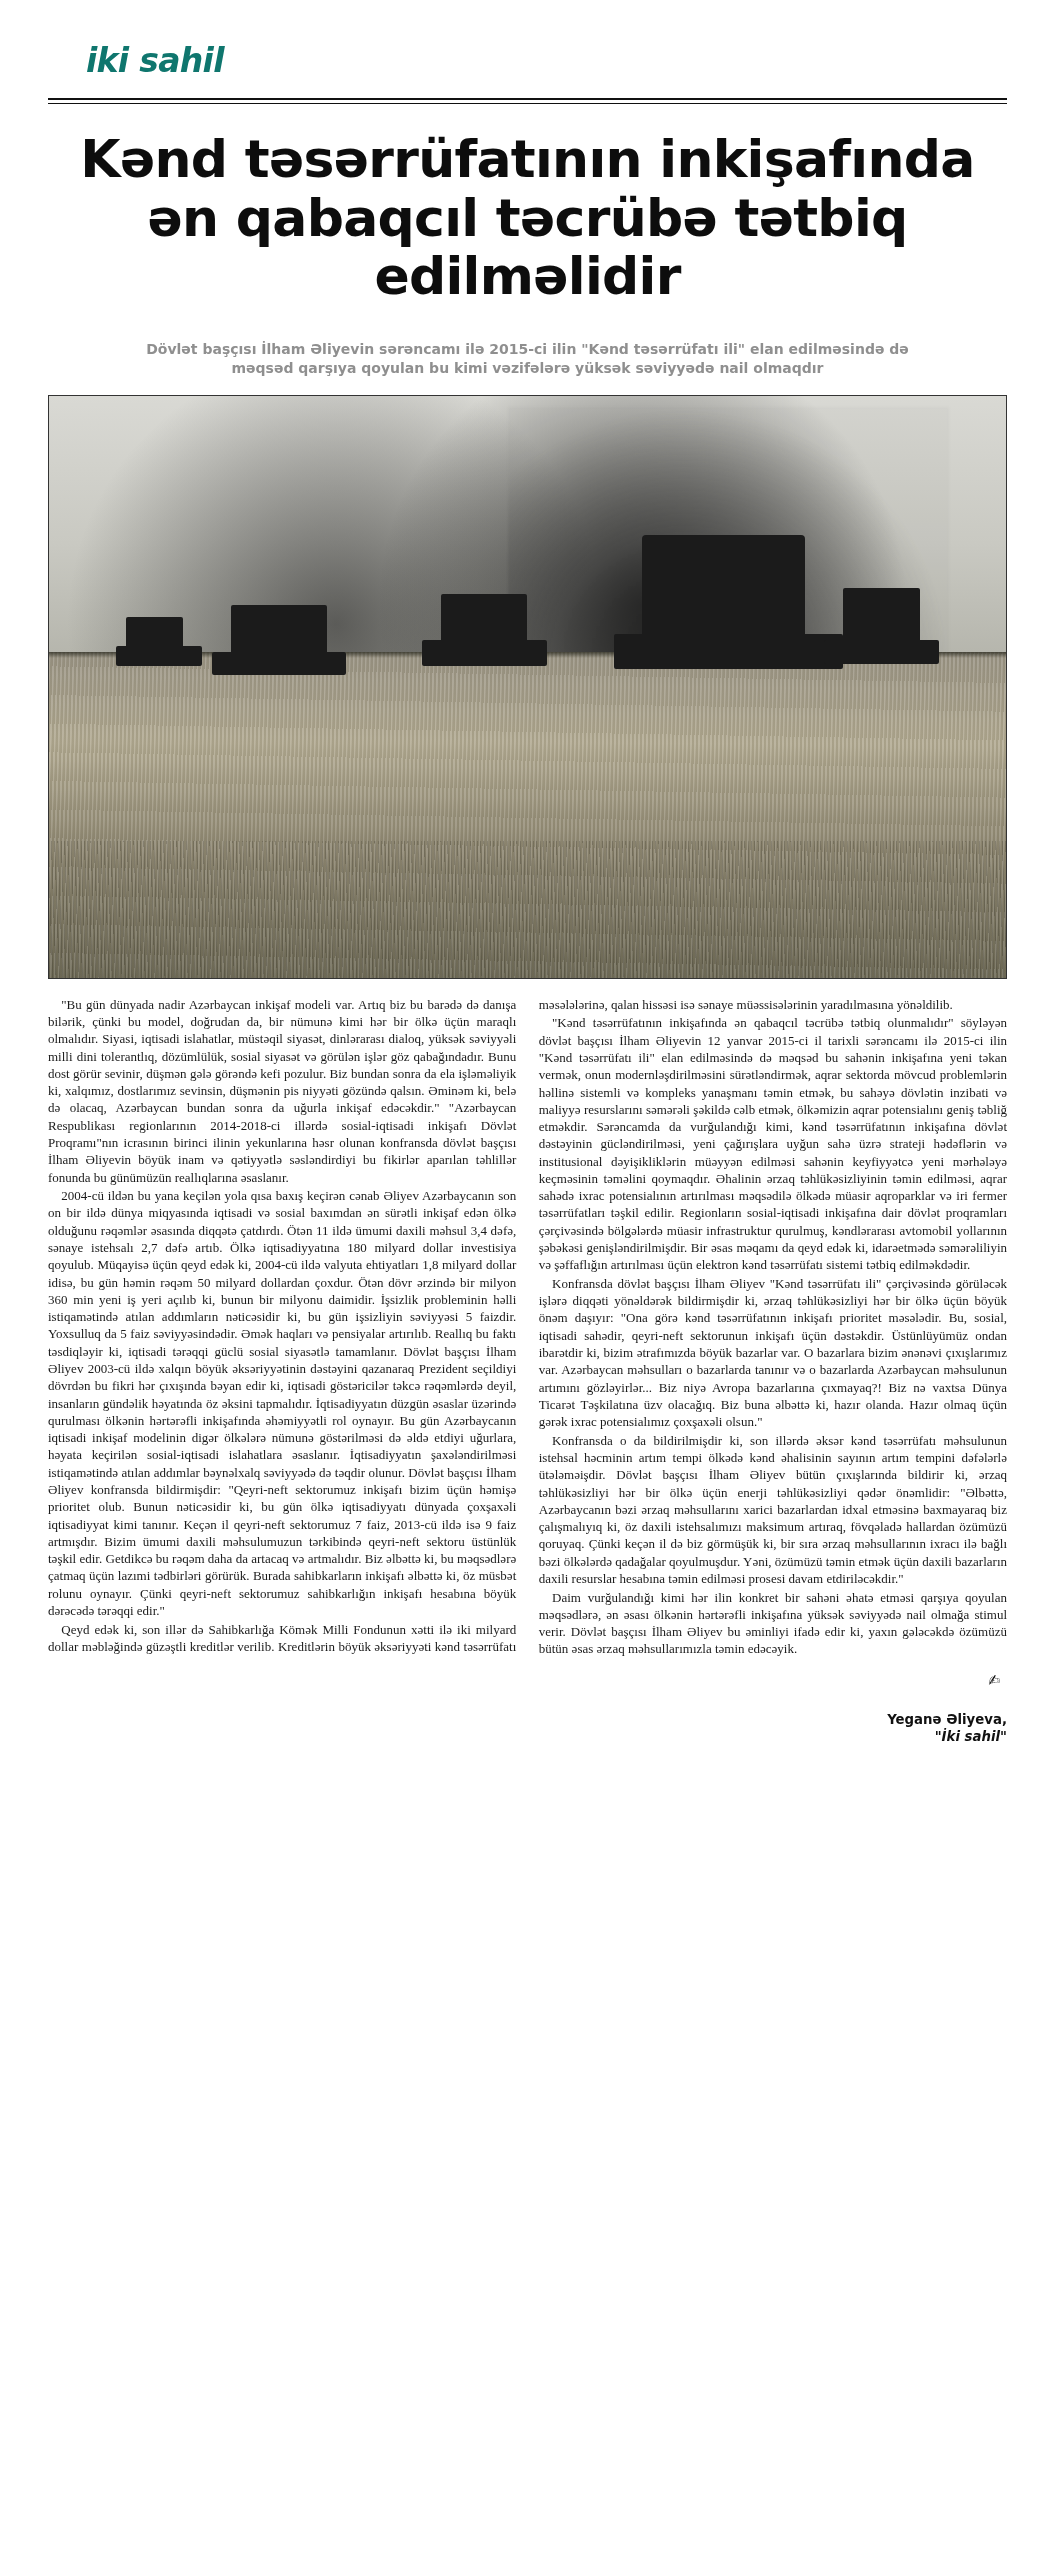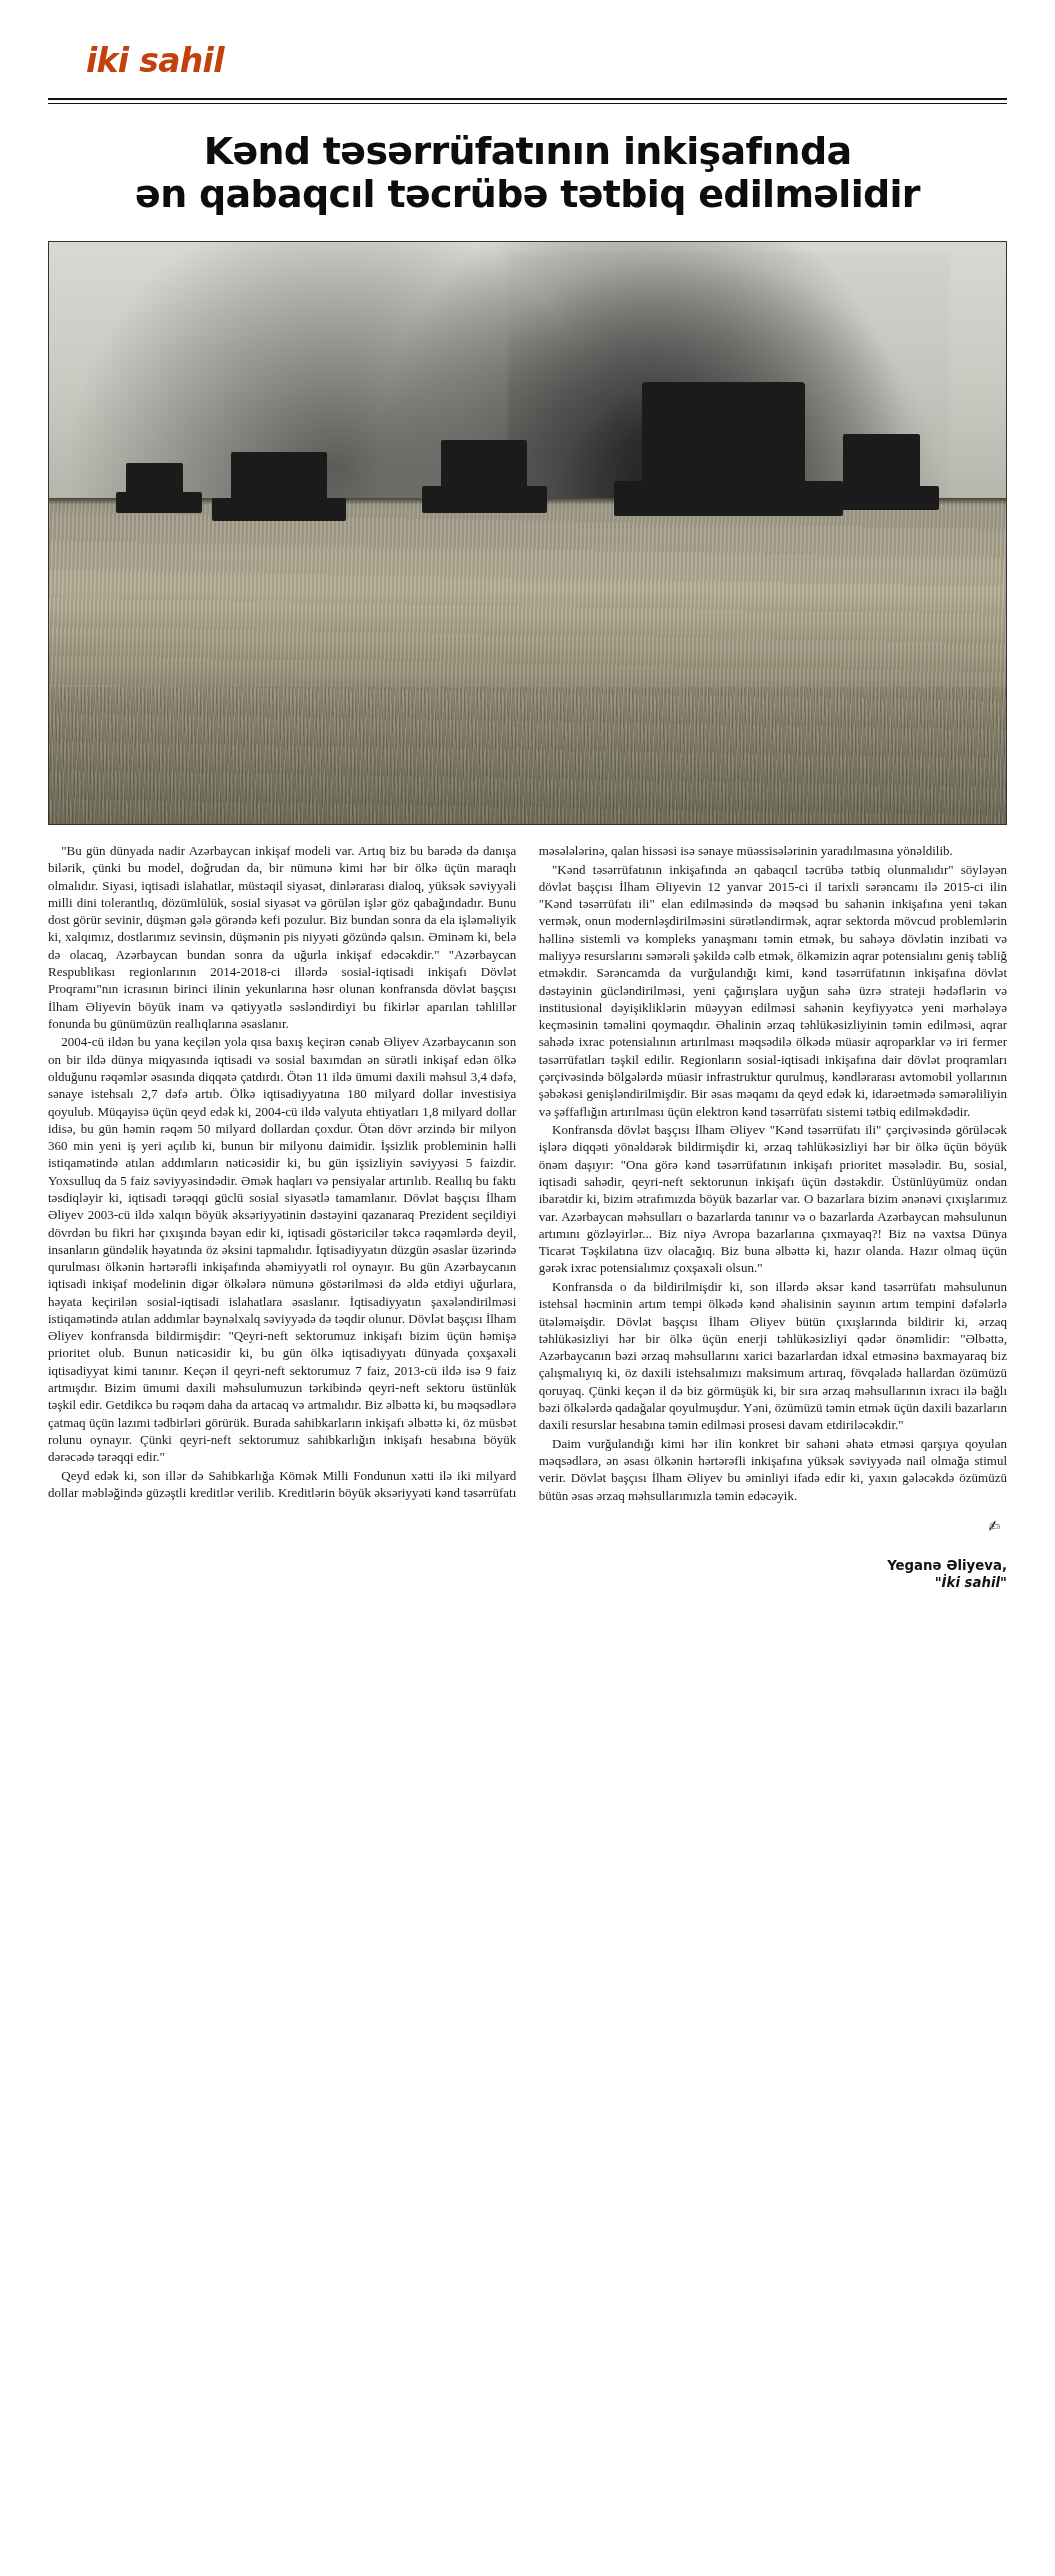--- a/index.html
+++ b/index.html
@@ -27,40 +27,40 @@
   .masthead {
     position: relative;
     height: 49px;
   }
   .masthead-title {
     font-family: "DejaVu Sans", sans-serif;
     font-weight: bold;
     font-style: italic;
     font-size: 33px;
     letter-spacing: -0.7px;
-    color: #c2410c;
+    color: #0f766e;
     line-height: 1;
     padding-left: 38px;
     padding-top: 4px;
   }
   .masthead-rule {
     border-top: 2px solid #111;
     margin-top: 9.3px;
   }
   .masthead-rule2 {
     border-top: 0.7px solid #111;
     margin-top: 2.7px;
   }
 
   
   .headline {
     text-align: center;
     font-family: "DejaVu Sans", sans-serif;
     font-weight: bold;
-    font-size: 38px;
+    font-size: 52px;
     line-height: 1.12;
     letter-spacing: -0.7px;
     color: #0d0d0d;
     margin-top: 26.5px;
   }
   .headline .l2 { display: block; }
   .subhead {
     text-align: center;
     font-family: "DejaVu Sans", sans-serif;
     font-weight: bold;
@@ -189,20 +189,25 @@
     <div class="masthead-title">iki sahil</div>
   </div>
   <div class="masthead-rule"></div>
   <div class="masthead-rule2"></div>
 
   <h1 class="headline">
     <span class="l1">Kənd təsərrüfatının inkişafında</span>
     <span class="l2">ən qabaqcıl təcrübə tətbiq edilməlidir</span>
   </h1>
 
+  <div class="subhead">
+    <span>Dövlət başçısı İlham Əliyevin sərəncamı ilə 2015-ci ilin "Kənd təsərrüfatı ili"  elan edilməsində də</span>
+    <br>
+    <span>məqsəd qarşıya qoyulan bu kimi vəzifələrə yüksək səviyyədə nail olmaqdır</span>
+  </div>
 
   <div class="photo-wrap">
     <div class="photo">
       <div class="sky"></div>
       <div class="dust"></div>
       <div class="field">
         <div class="stalks"></div>
       </div>
       <div class="machine m1"></div>
       <div class="machine m1b"></div>

